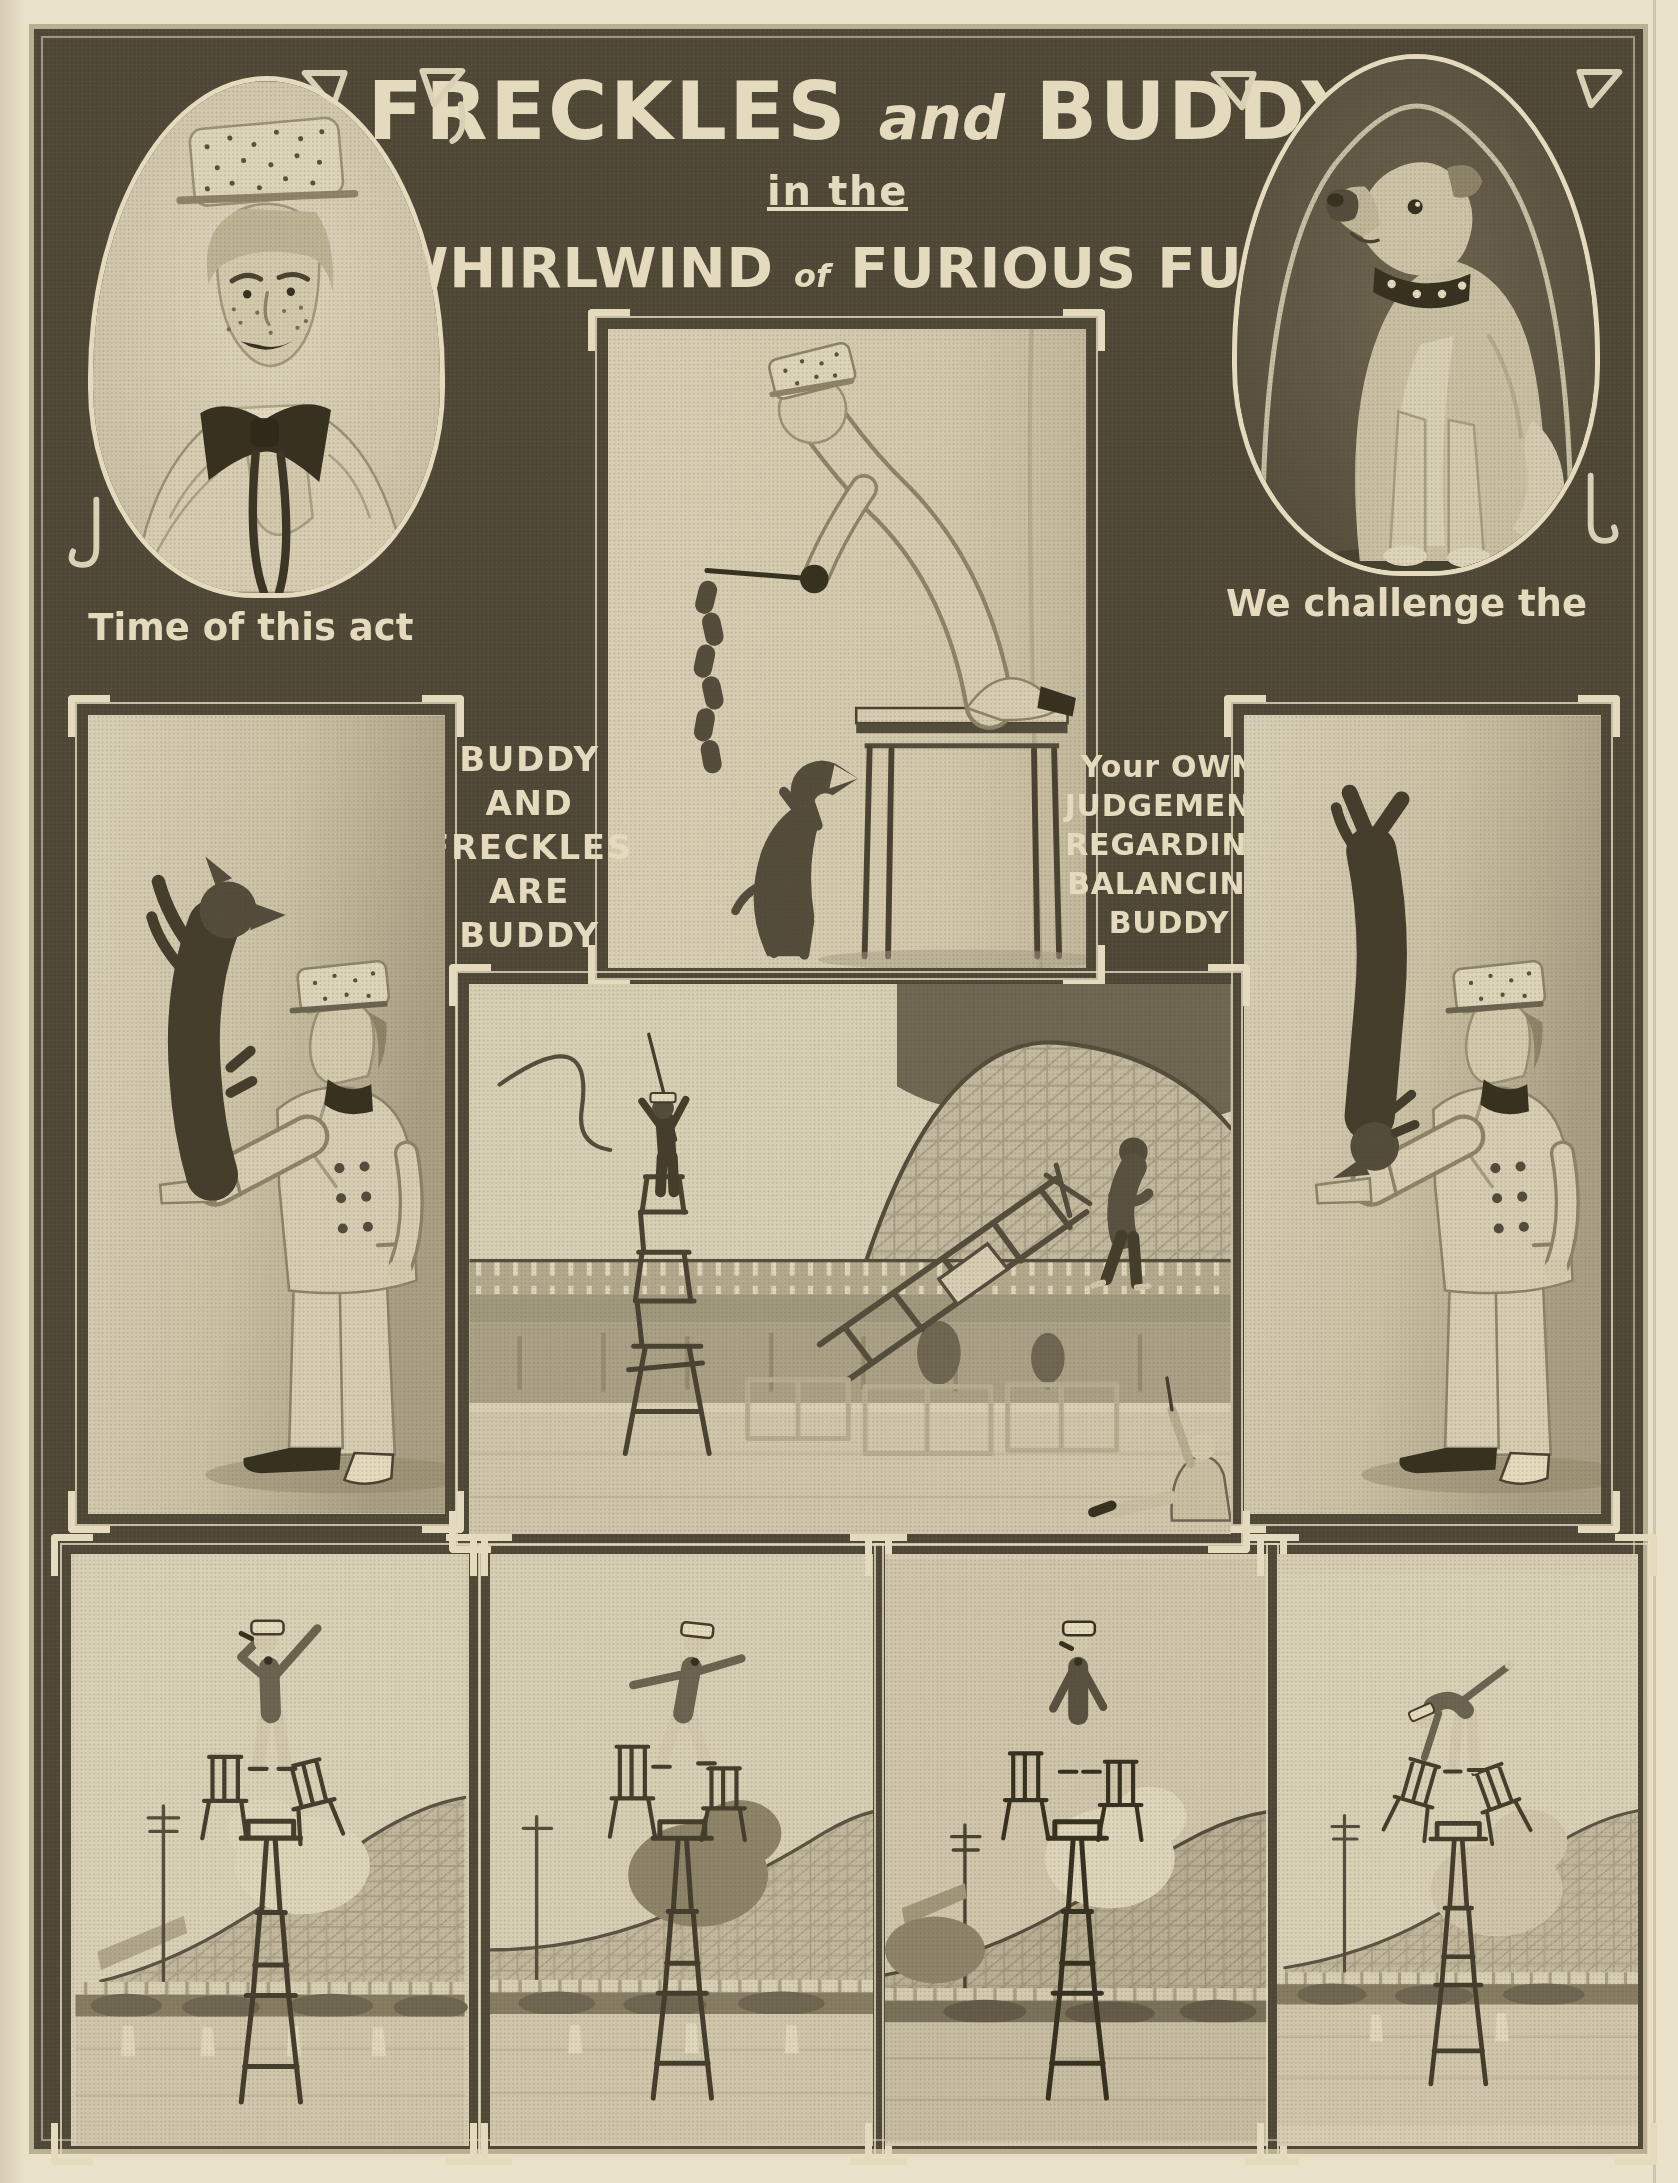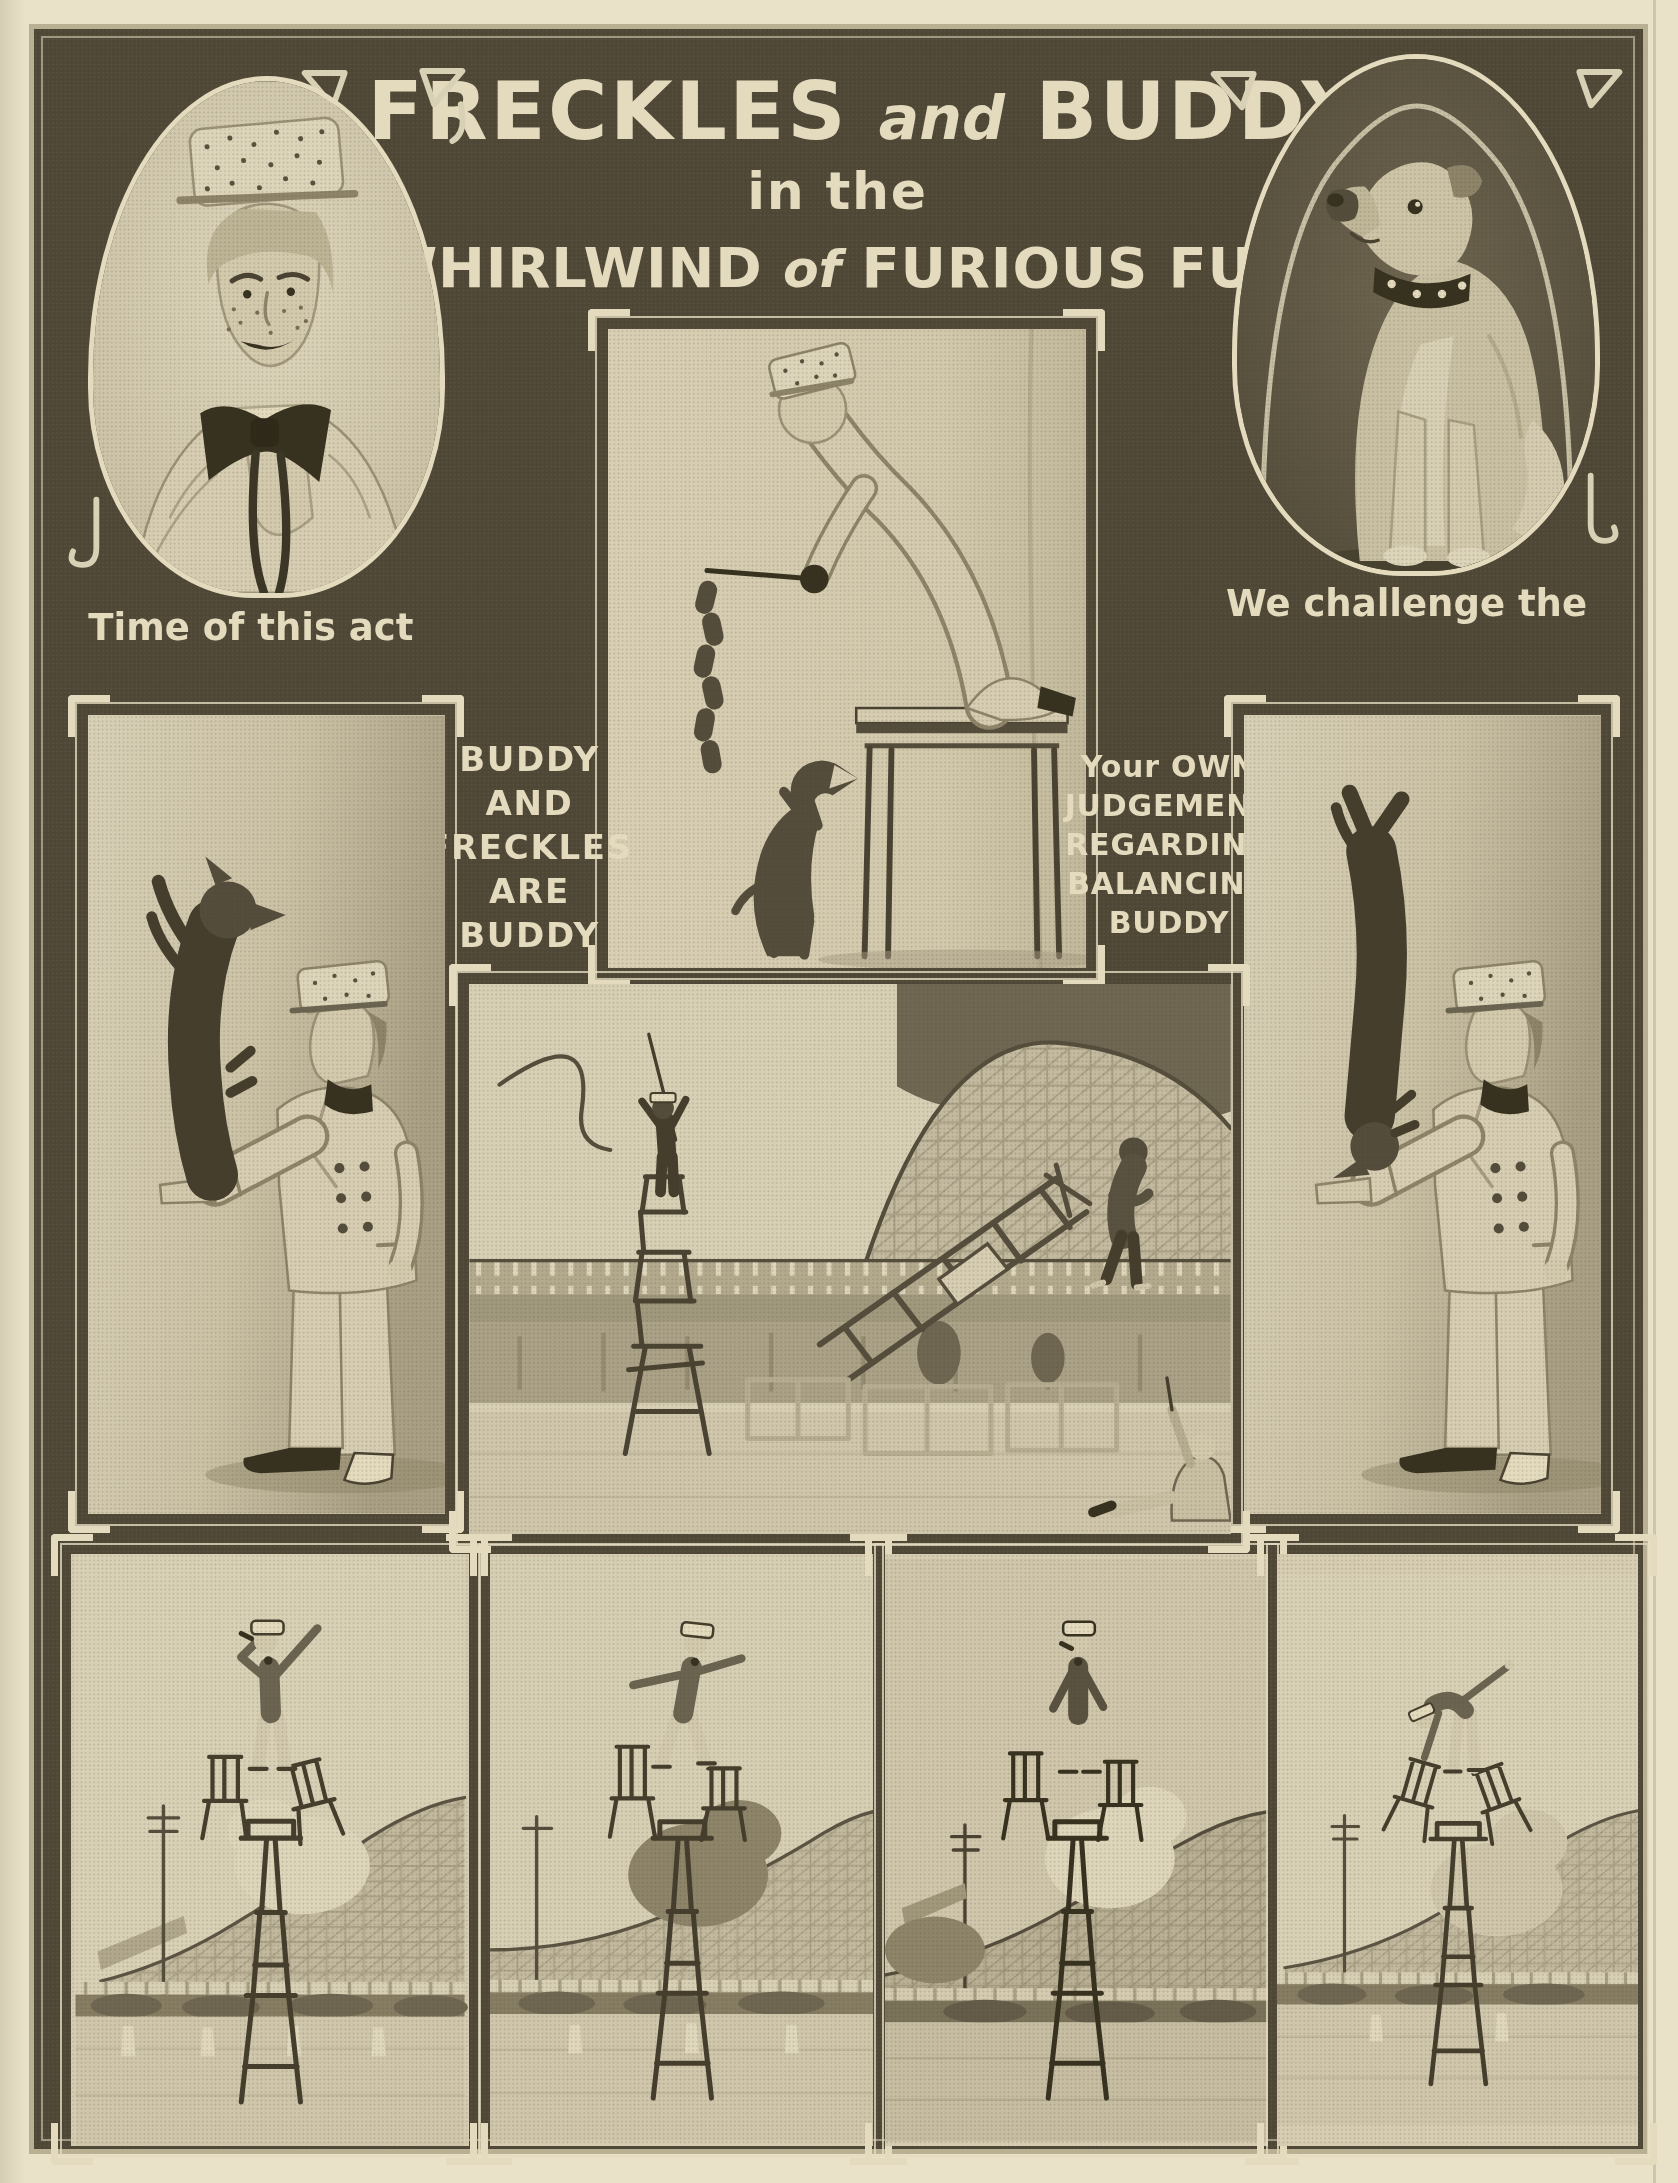--- a/index.html
+++ b/index.html
@@ -18,25 +18,25 @@
     background-image:radial-gradient(rgba(220,212,185,.07) 0.8px,transparent 1.1px);
     background-size:4.2px 4.2px;
     border:5.9px solid #b9b093;
     box-sizing:border-box;
   }
   .poster::before{content:"";position:absolute;inset:7.6px;border:2.5px solid rgba(226,217,190,.55);pointer-events:none;}
 
   
   .ttl{position:absolute;color:var(--cream,#e6ddc0);text-align:center;white-space:nowrap;}
   .t-line1{left:334px;top:35px;width:940px;font-size:81px;font-weight:bold;letter-spacing:2.5px;}
-  .t-line2{left:334px;top:132px;width:940px;font-size:52px;font-weight:bold;letter-spacing:1.7px;}
+  .t-line2{left:334px;top:139px;width:940px;font-size:40px;font-weight:bold;letter-spacing:1.7px;text-decoration:underline;}
   .t-line3{left:310px;top:206px;width:990px;font-size:56px;font-weight:bold;letter-spacing:0.8px;}
   .scriptish{font-style:italic;font-weight:600;letter-spacing:0;}
   .t-line1 .scriptish{font-size:60px;}
-  .t-line3 .scriptish{font-size:52px;}
+  .t-line3 .scriptish{font-size:32px;}
 
   .cap{position:absolute;color:var(--cream,#e6ddc0);text-align:center;font-weight:bold;line-height:1.25;}
   .cap .c1{font-size:37px;font-weight:600;}
   .cap .c2{font-size:39px;letter-spacing:2.5px;}
   .cap-left{left:13.4px;top:576px;width:408px;text-align:center;}
   .cap-right{left:1158px;top:552px;width:430px;text-align:center;}
 
   .note{position:absolute;color:var(--cream,#e6ddc0);text-align:center;font-weight:bold;}
   .note div{line-height:1.3;}
   .note-pals{left:388px;top:708px;width:216px;font-size:34px;letter-spacing:1.7px;}

